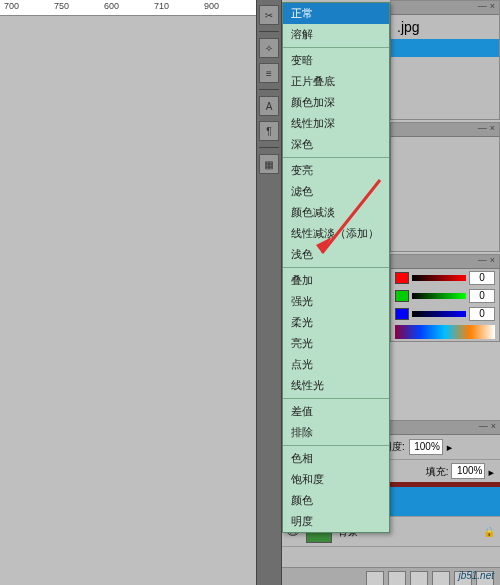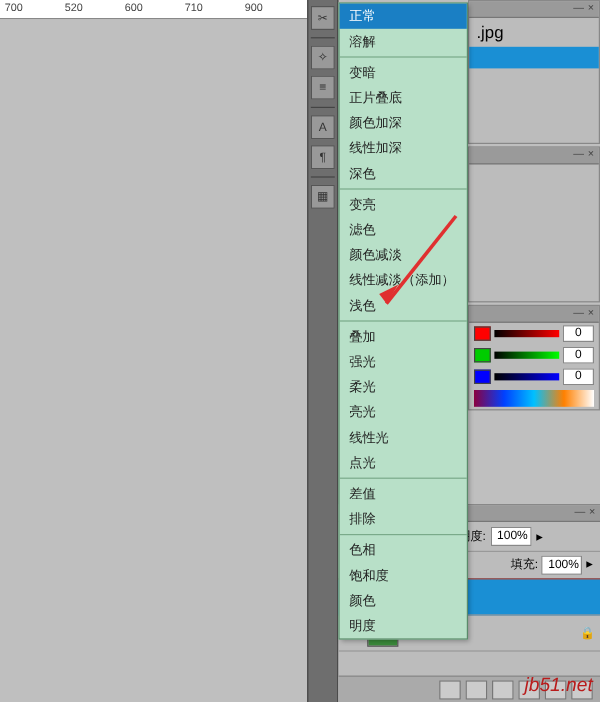--- a/index.html
+++ b/index.html
@@ -24,41 +24,41 @@
 .swatch-row{display:flex;align-items:center;gap:3px;padding:2px 4px}
 .swatch{width:14px;height:12px;border:1px solid #444}
 .swatch-val{width:26px;height:14px;background:#fff;border:1px solid #888;text-align:center;font-size:10px;line-height:12px}
 .gradient-bar{height:14px;margin:2px 4px;background:linear-gradient(90deg,#8b0040,#0040ff,#00c0ff,#ff8000,#fff)}
 .layers-panel{position:absolute;left:282px;top:420px;width:218px;background:#bcbcbc;border-top:1px solid #888}
 .lp-row{display:flex;align-items:center;padding:3px 6px;gap:4px;border-bottom:1px solid #999}
 .lp-sel{width:70px;height:18px;background:#fff;border:1px solid #888;padding:0 4px;display:flex;align-items:center;justify-content:space-between}
 .lp-sel::after{content:"▾";font-size:9px}
 .lp-label{font-size:10px}
 .lp-val{width:34px;height:16px;background:#fff;border:1px solid #888;text-align:right;padding:0 2px;font-size:10px;line-height:14px}
-.lp-lock{display:flex;align-items:flex-start;gap:3px;padding:3px 6px;border-bottom:1px solid #7f1d1d}
+.lp-lock{display:flex;align-items:flex-end;gap:3px;padding:3px 6px;border-bottom:5px solid #7f1d1d}
 .lp-lock-ico{width:14px;height:14px;background:#ddd;border:1px solid #888}
 .layer-item{display:flex;align-items:center;height:30px;border-bottom:1px solid #999;padding:0 4px;gap:6px}
 .layer-item.sel{background:#1a8fd4;color:#fff}
 .eye{width:14px;height:14px;display:flex;align-items:center;justify-content:center}
 .thumb{width:26px;height:22px;background:#fff;border:1px solid #555}
 .thumb.trans{background:repeating-conic-gradient(#ccc 0 25%,#fff 0 50%) 0 0/8px 8px}
 .thumb.img{background:linear-gradient(#7ec0f0 50%,#3a8a3a 50%)}
 .layer-name{flex:1;font-size:10px}
 .lock-ico{font-size:10px}
 .lp-foot{height:24px;background:#aaa;border-top:1px solid #888;display:flex;justify-content:flex-end;gap:4px;padding:3px 6px}
 .foot-btn{width:18px;height:16px;background:#ccc;border:1px solid #777}
-.watermark{position:absolute;right:6px;bottom:4px;color:#b91c1c;font-size:16px;font-style:italic;z-index:200}
+.watermark{position:absolute;right:6px;bottom:4px;color:#0c4a6e;font-size:10px;font-style:italic;z-index:200}
 </style>
 </head>
 <body>
 
 <div class="canvas">
   <div class="ruler-h">
     <span style="left:4px">700</span>
-    <span style="left:54px">520</span>
+    <span style="left:54px">750</span>
     <span style="left:104px">600</span>
     <span style="left:154px">710</span>
     <span style="left:204px">900</span>
   </div>
 </div>
 
 <div class="panel-strip">
   <div class="strip-icon">✂</div>
   <div class="strip-sep"></div>
   <div class="strip-icon">✧</div>
@@ -83,22 +83,22 @@
   <div class="dd-item">变亮</div>
   <div class="dd-item">滤色</div>
   <div class="dd-item">颜色减淡</div>
   <div class="dd-item">线性减淡（添加）</div>
   <div class="dd-item">浅色</div>
   <div class="dd-sep"></div>
   <div class="dd-item">叠加</div>
   <div class="dd-item">强光</div>
   <div class="dd-item">柔光</div>
   <div class="dd-item">亮光</div>
+  <div class="dd-item">点光</div>
   <div class="dd-item">线性光</div>
-  <div class="dd-item">点光</div>
   <div class="dd-sep"></div>
   <div class="dd-item">差值</div>
   <div class="dd-item">排除</div>
   <div class="dd-sep"></div>
   <div class="dd-item">色相</div>
   <div class="dd-item">饱和度</div>
   <div class="dd-item">颜色</div>
   <div class="dd-item">明度</div>
 </div>
 

